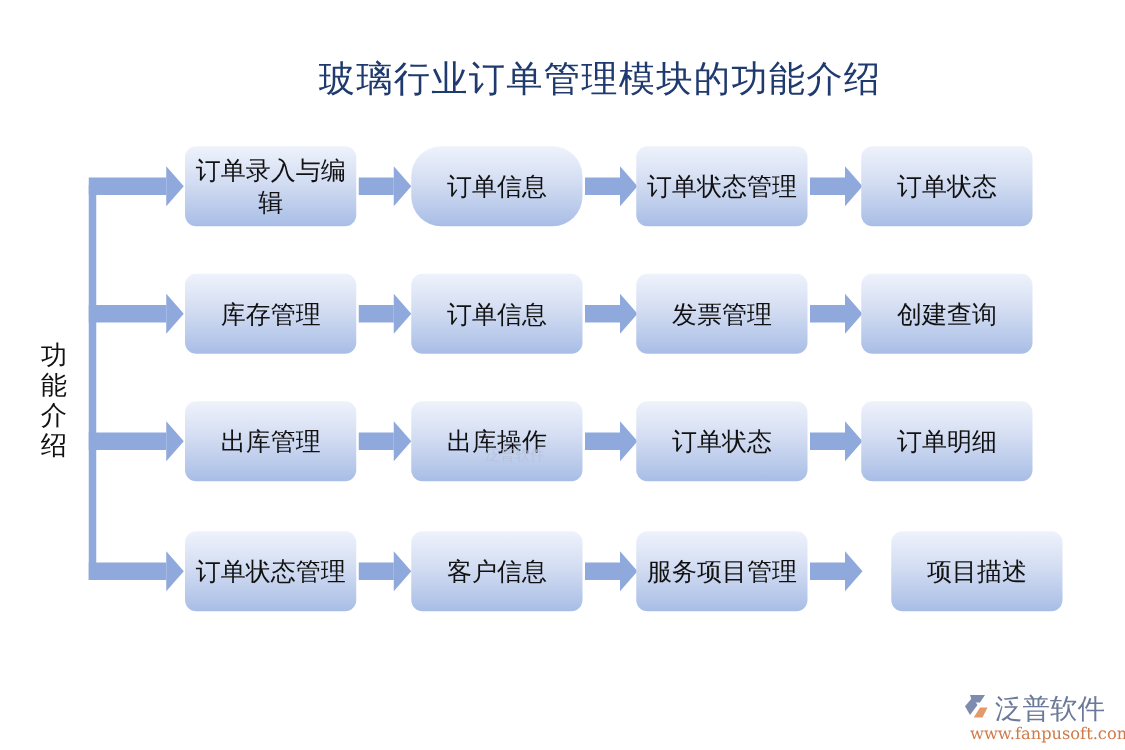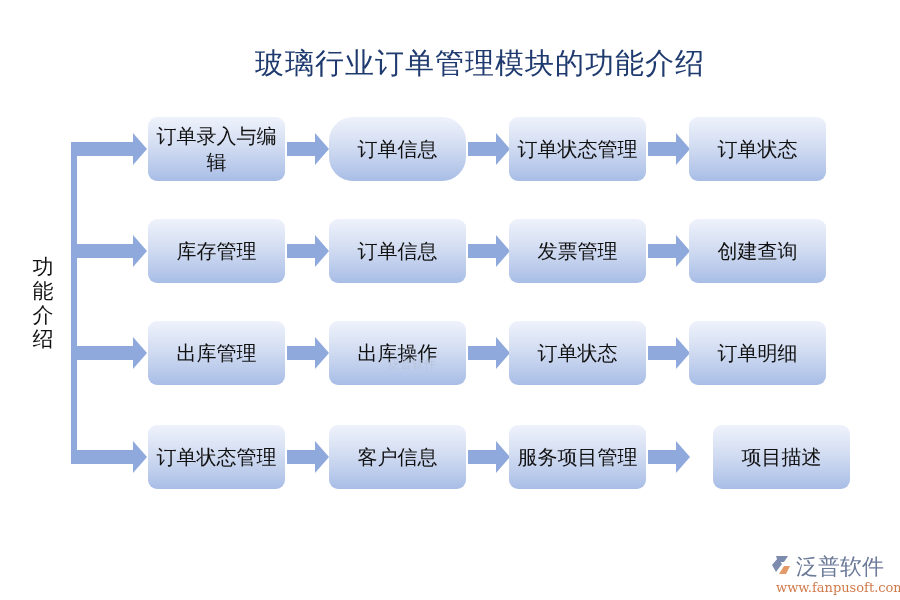--- a/index.html
+++ b/index.html
@@ -1,20 +1,20 @@
 <!DOCTYPE html>
 <html><head>
 <meta charset="utf-8">
 <style>
   html, body { margin:0; padding:0; }
   body { width:900px; height:600px; background:#ffffff; position:relative; overflow:hidden;
          font-family:"DejaVu Sans","Liberation Sans",sans-serif; }
   .title { position:absolute; left:0; top:44px; width:960px; text-align:center;
            font-size:29px; color:#1f3a6e; letter-spacing:1px; }
-  .side-label { position:absolute; left:30px; top:255px; width:26px; font-size:21px;
+  .side-label { position:absolute; left:30px; top:272px; width:26px; font-size:21px;
                 line-height:24px; color:#111; text-align:center; }
   .trunk { position:absolute; left:71px; top:148px; width:6px; height:316px; background:#8fa9dc; }
   .arrow { position:absolute; height:14px; }
   .arrow .shaft { position:absolute; left:0; top:0; height:14px; background:#8fa9dc; }
   .arrow .head { position:absolute; top:-9px; width:0; height:0;
                  border-top:16px solid transparent; border-bottom:16px solid transparent;
                  border-left:14px solid #8fa9dc; }
   .box { position:absolute; width:137px; height:64px; border-radius:9px;
          background:linear-gradient(to bottom,#eef2fb 0%,#d3ddf2 45%,#a8bde6 100%);
          display:flex; align-items:center; justify-content:center; text-align:center;

